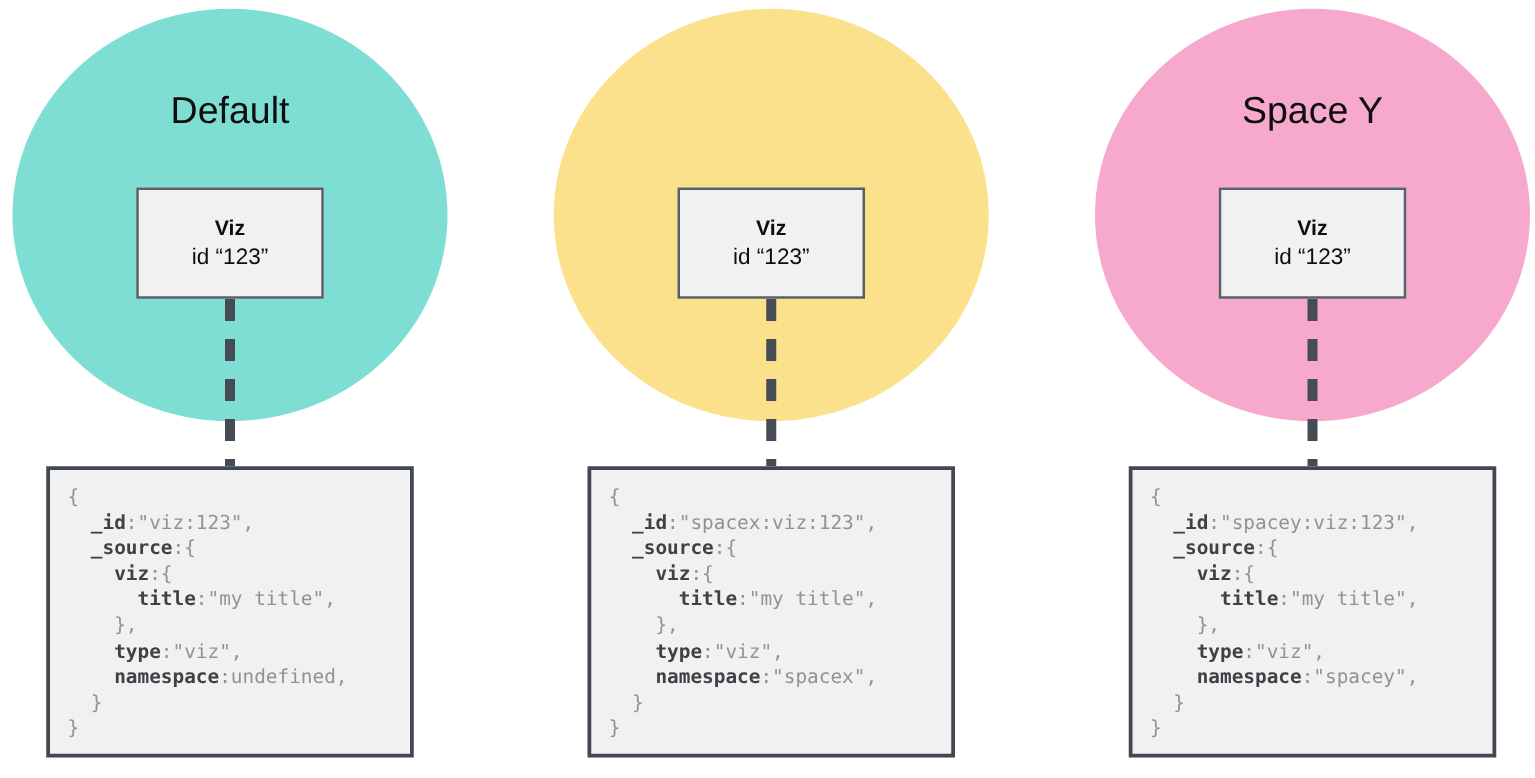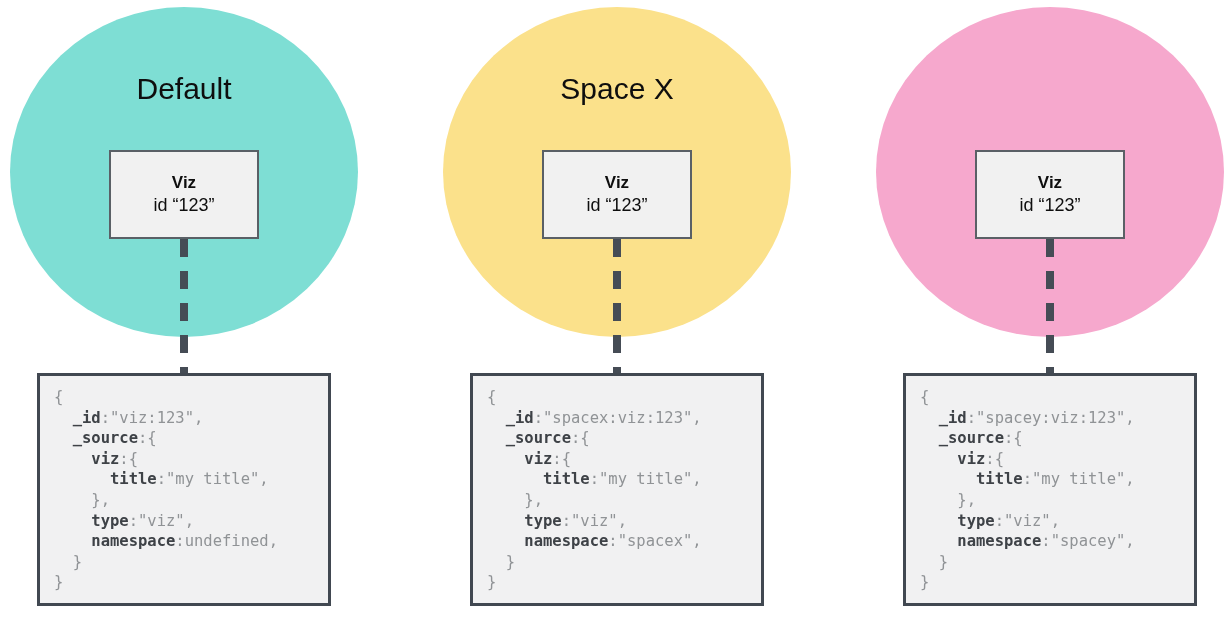--- a/index.html
+++ b/index.html
@@ -109,33 +109,33 @@
       <div class="viz-id">id “123”</div>
     </div>
     <div class="connector"></div>
     <div class="code-box">
       <div class="code"><div class="code-line">{</div><div class="code-line">  <span class="code-key">_id</span>:"viz:123",</div><div class="code-line">  <span class="code-key">_source</span>:{</div><div class="code-line">    <span class="code-key">viz</span>:{</div><div class="code-line">      <span class="code-key">title</span>:"my title",</div><div class="code-line">    },</div><div class="code-line">    <span class="code-key">type</span>:"viz",</div><div class="code-line">    <span class="code-key">namespace</span>:undefined,</div><div class="code-line">  }</div><div class="code-line">}</div></div>
     </div>
   </section>
 
   <section class="panel panel-1">
     <div class="circle" style="background: rgb(251, 225, 139);"></div>
-    <h2 class="circle-title">Space X</h2>
     <div class="viz-box">
       <div class="viz-name">Viz</div>
       <div class="viz-id">id “123”</div>
     </div>
     <div class="connector"></div>
     <div class="code-box">
       <div class="code"><div class="code-line">{</div><div class="code-line">  <span class="code-key">_id</span>:"spacex:viz:123",</div><div class="code-line">  <span class="code-key">_source</span>:{</div><div class="code-line">    <span class="code-key">viz</span>:{</div><div class="code-line">      <span class="code-key">title</span>:"my title",</div><div class="code-line">    },</div><div class="code-line">    <span class="code-key">type</span>:"viz",</div><div class="code-line">    <span class="code-key">namespace</span>:"spacex",</div><div class="code-line">  }</div><div class="code-line">}</div></div>
     </div>
   </section>
 
   <section class="panel panel-2">
     <div class="circle" style="background: rgb(246, 168, 205);"></div>
+    <h2 class="circle-title">Space Y</h2>
     <div class="viz-box">
       <div class="viz-name">Viz</div>
       <div class="viz-id">id “123”</div>
     </div>
     <div class="connector"></div>
     <div class="code-box">
       <div class="code"><div class="code-line">{</div><div class="code-line">  <span class="code-key">_id</span>:"spacey:viz:123",</div><div class="code-line">  <span class="code-key">_source</span>:{</div><div class="code-line">    <span class="code-key">viz</span>:{</div><div class="code-line">      <span class="code-key">title</span>:"my title",</div><div class="code-line">    },</div><div class="code-line">    <span class="code-key">type</span>:"viz",</div><div class="code-line">    <span class="code-key">namespace</span>:"spacey",</div><div class="code-line">  }</div><div class="code-line">}</div></div>
     </div>
   </section>
 

